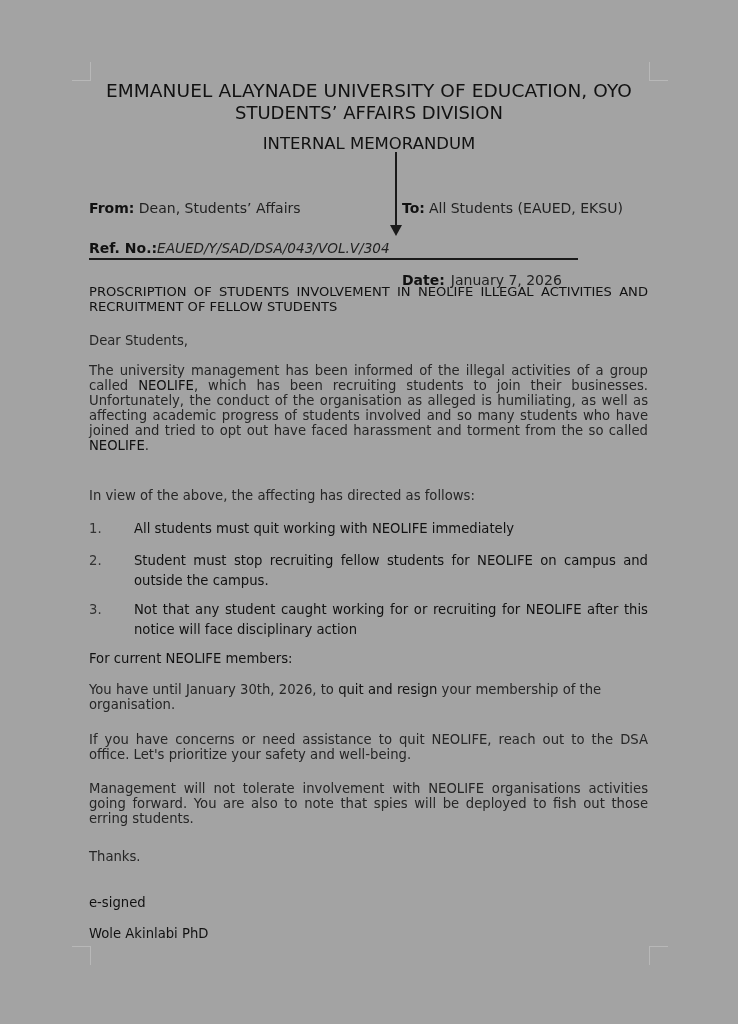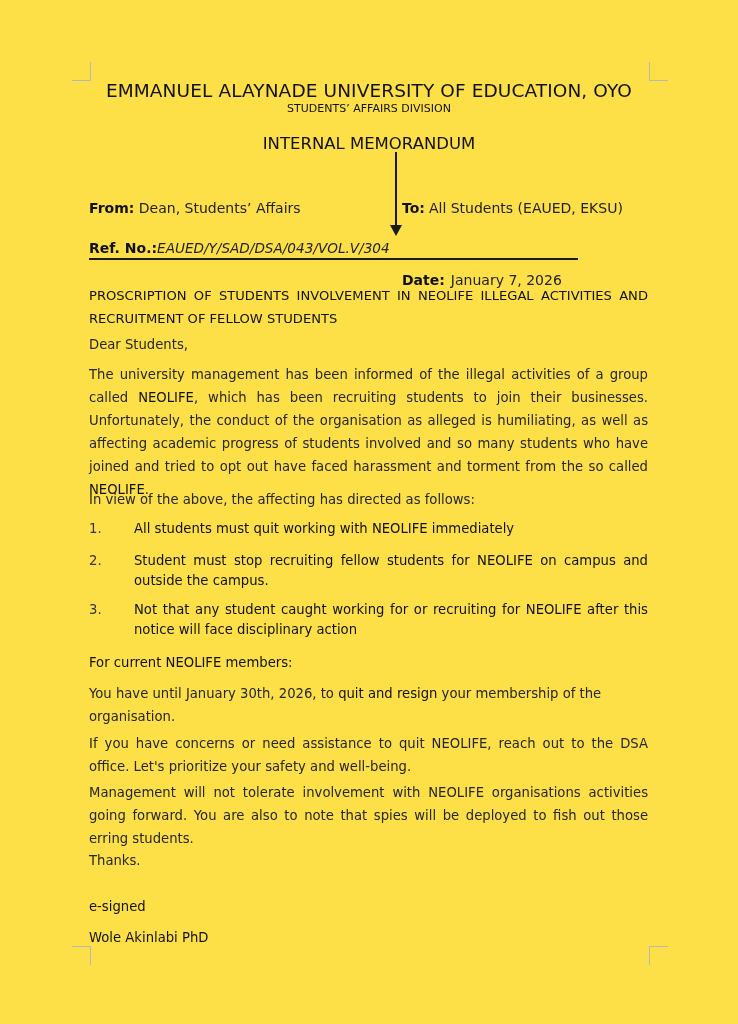--- a/index.html
+++ b/index.html
@@ -12,21 +12,21 @@
       height: 1024px;
       position: relative;
       overflow: hidden;
       font-family: "DejaVu Sans", sans-serif;
       color: #1c1c1c;
     }
     .page {
       position: absolute;
       left: 0; top: 0;
       width: 738px; height: 1024px;
-      background: #fde047;
+      background: #a3a3a3;
     }
     
     .corner {
       position: absolute;
       width: 18px; height: 18px;
       border-color: #b8b8b8;
       border-style: solid;
       border-width: 0;
     }
     .corner.tl { left: 72px; top: 62px; border-right-width: 1px; border-bottom-width: 1px; }
@@ -35,21 +35,21 @@
     .corner.br { left: 649px; top: 946px; border-left-width: 1px; border-top-width: 1px; }
 
     .center-text {
       position: absolute;
       left: 0;
       width: 738px;
       text-align: center;
       white-space: nowrap;
     }
     .uni-name { top: 80px; font-size: 18.5px; color: #111; letter-spacing: 0.1px; }
-    .division { top: 102px; font-size: 11px; color: #111; }
+    .division { top: 102px; font-size: 18px; color: #111; }
     .memo-title { top: 134px; font-size: 16.5px; color: #111; }
 
     .arrow-line {
       position: absolute;
       left: 395px;
       top: 152px;
       width: 1.6px;
       height: 74px;
       background: #1a1a1a;
     }
@@ -84,21 +84,21 @@
       width: 489px;
       height: 2px;
       background: #1a1a1a;
     }
 
     .body-block {
       position: absolute;
       left: 89px;
       width: 559px;
       font-size: 13.2px;
-      line-height: 23px;
+      line-height: 15px;
       color: #262626;
     }
     .justify { text-align: justify; text-align-last: left; }
     .subject { top: 284px; color: #111; text-align: justify; text-align-last: left; font-size: 13.1px; }
     .salutation { top: 333px; }
     .para1 { top: 363px; }
     .para2 { top: 488px; }
     b, .bold { font-weight: normal; color: #111; }
 
     .list-item {

